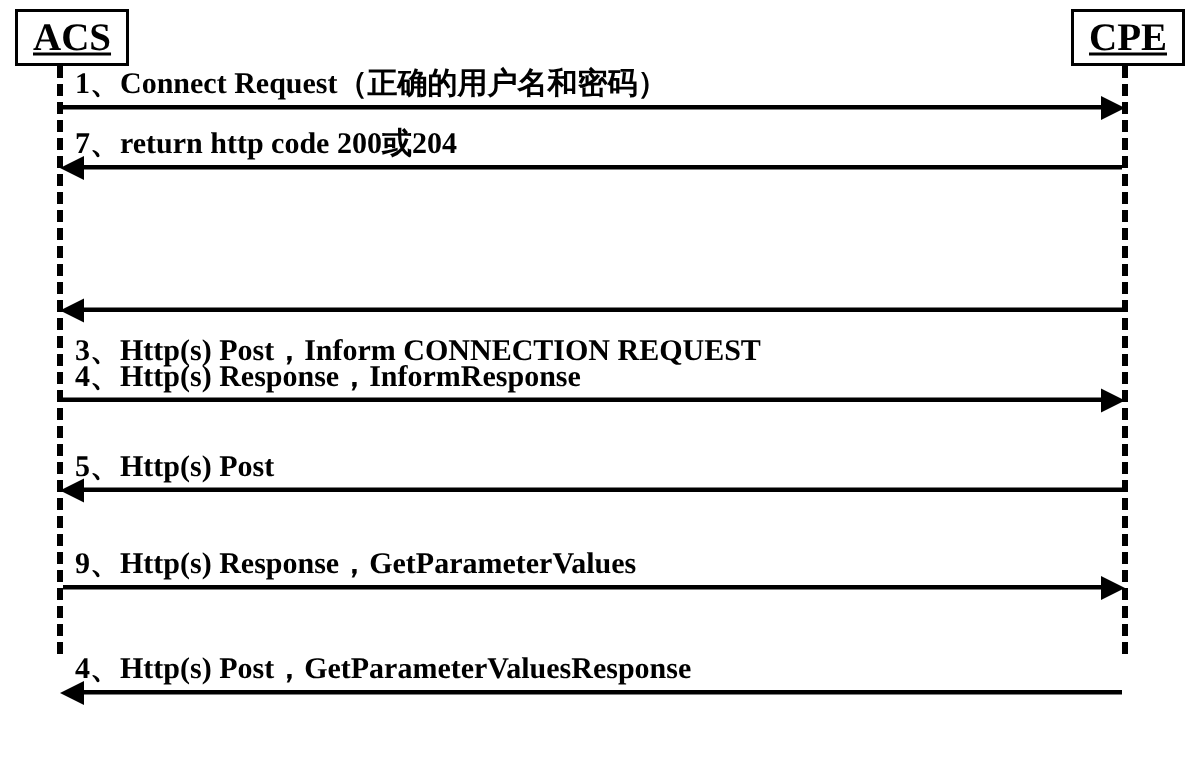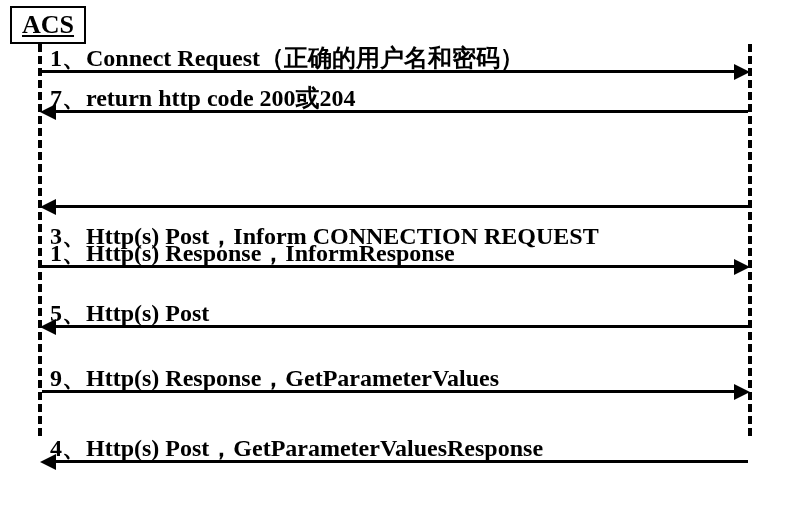--- a/index.html
+++ b/index.html
@@ -28,21 +28,21 @@
   }
   .lifeline {
     position: absolute;
     top: 44px;
     bottom: 0;
     width: 0;
     border-left: 4px dashed #000;
   }
   .msg-label {
     position: absolute;
-    font-size: 24px;
+    font-size: 20px;
     white-space: nowrap;
   }
   .arrow-line {
     position: absolute;
     height: 0;
     border-top: 3px solid #000;
   }
   .arrow-head-right {
     position: absolute;
     width: 0;
@@ -60,35 +60,36 @@
     border-right: 16px solid #000;
   }
 </style>
 </head>
 <body>
 
 <div class="stage">
 
   <div class="actor-box" style="left:10px; top:6px;">ACS</div>
 
+  <div class="actor-box" style="right:10px; top:6px;">CPE</div>
 
   <div class="lifeline" style="left:38px;"></div>
   <div class="lifeline" style="left:748px;"></div>
 
   <div id="messages-layer">
       <div class="msg-label" style="left: 50px; top: 42px;">1、Connect Request（正确的用户名和密码）</div>
       <div class="arrow-line" style="top: 70px; left: 42px; width: 692px;"></div>
       <div class="arrow-head-right" style="top: 64px; left: 734px;"></div>
       <div class="msg-label" style="left: 50px; top: 82px;">7、return http code 200或204</div>
       <div class="arrow-line" style="top: 110px; left: 56px; width: 692px;"></div>
       <div class="arrow-head-left" style="top: 104px; left: 40px;"></div>
       <div class="msg-label" style="left: 50px; top: 177px; margin-top: 43px;">3、Http(s) Post，Inform CONNECTION REQUEST</div>
       <div class="arrow-line" style="top: 205px; left: 56px; width: 692px;"></div>
       <div class="arrow-head-left" style="top: 199px; left: 40px;"></div>
-      <div class="msg-label" style="left: 50px; top: 237px;">1、Http(s) Response，InformResponse</div>
+      <div class="msg-label" style="left: 50px; top: 237px;">4、Http(s) Response，InformResponse</div>
       <div class="arrow-line" style="top: 265px; left: 42px; width: 692px;"></div>
       <div class="arrow-head-right" style="top: 259px; left: 734px;"></div>
       <div class="msg-label" style="left: 50px; top: 297px;">5、Http(s) Post</div>
       <div class="arrow-line" style="top: 325px; left: 56px; width: 692px;"></div>
       <div class="arrow-head-left" style="top: 319px; left: 40px;"></div>
       <div class="msg-label" style="left: 50px; top: 362px;">9、Http(s) Response，GetParameterValues</div>
       <div class="arrow-line" style="top: 390px; left: 42px; width: 692px;"></div>
       <div class="arrow-head-right" style="top: 384px; left: 734px;"></div>
       <div class="msg-label" style="left: 50px; top: 432px;">4、Http(s) Post，GetParameterValuesResponse</div>
       <div class="arrow-line" style="top: 460px; left: 56px; width: 692px;"></div>

